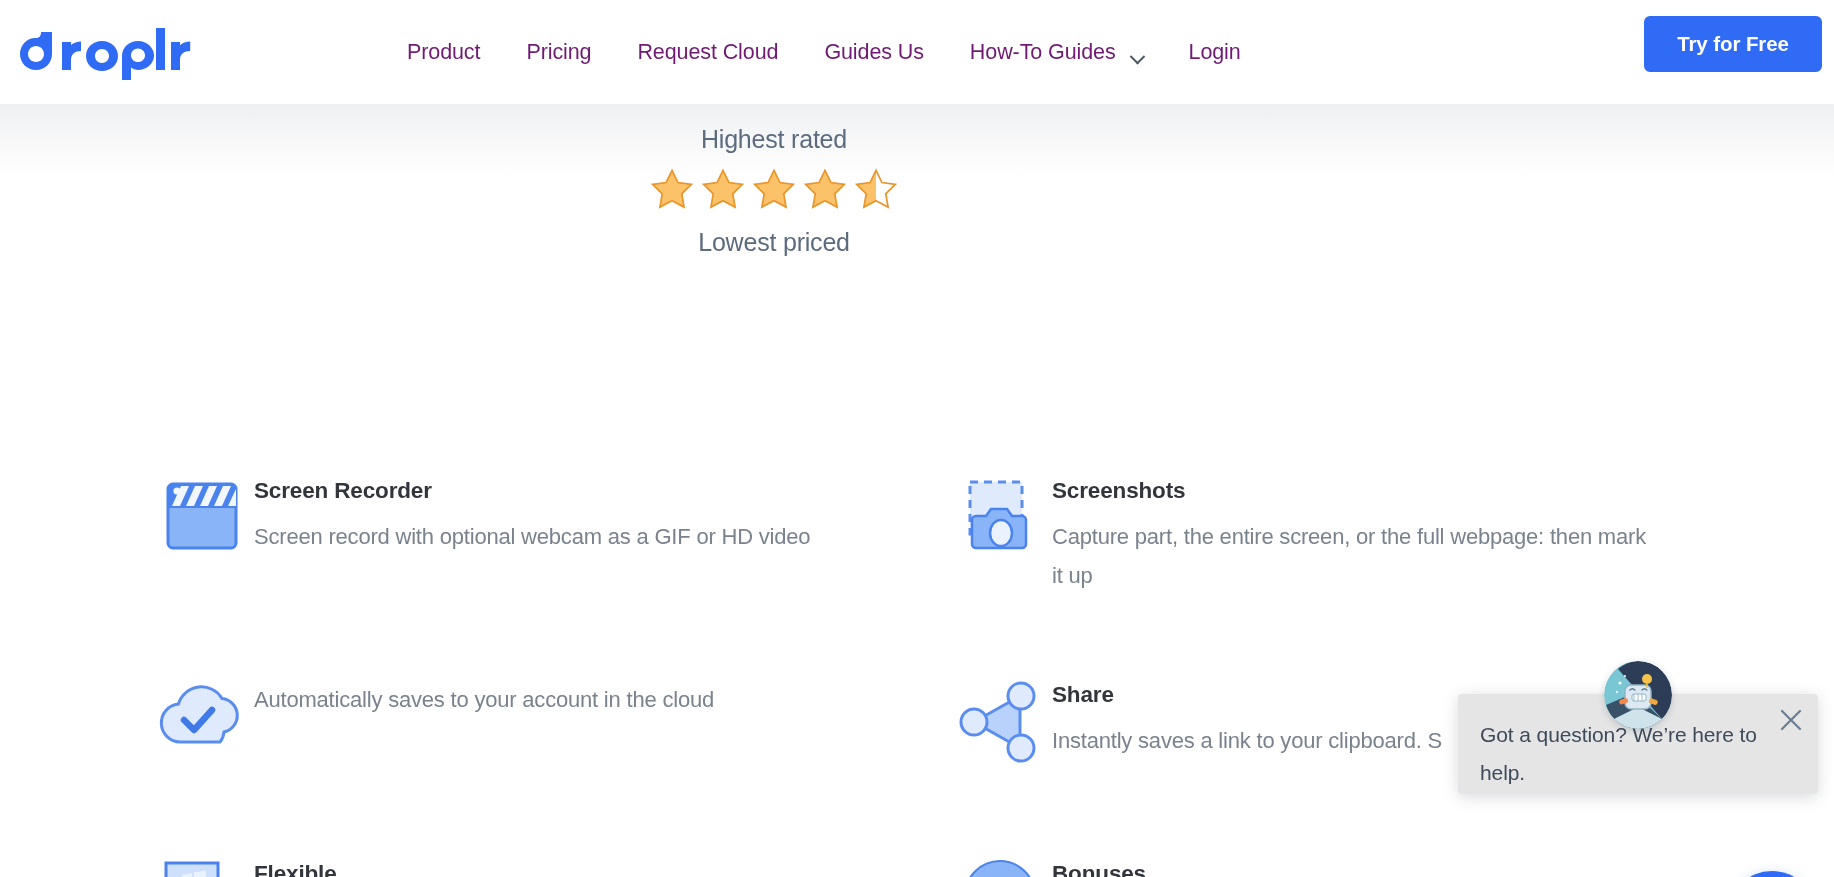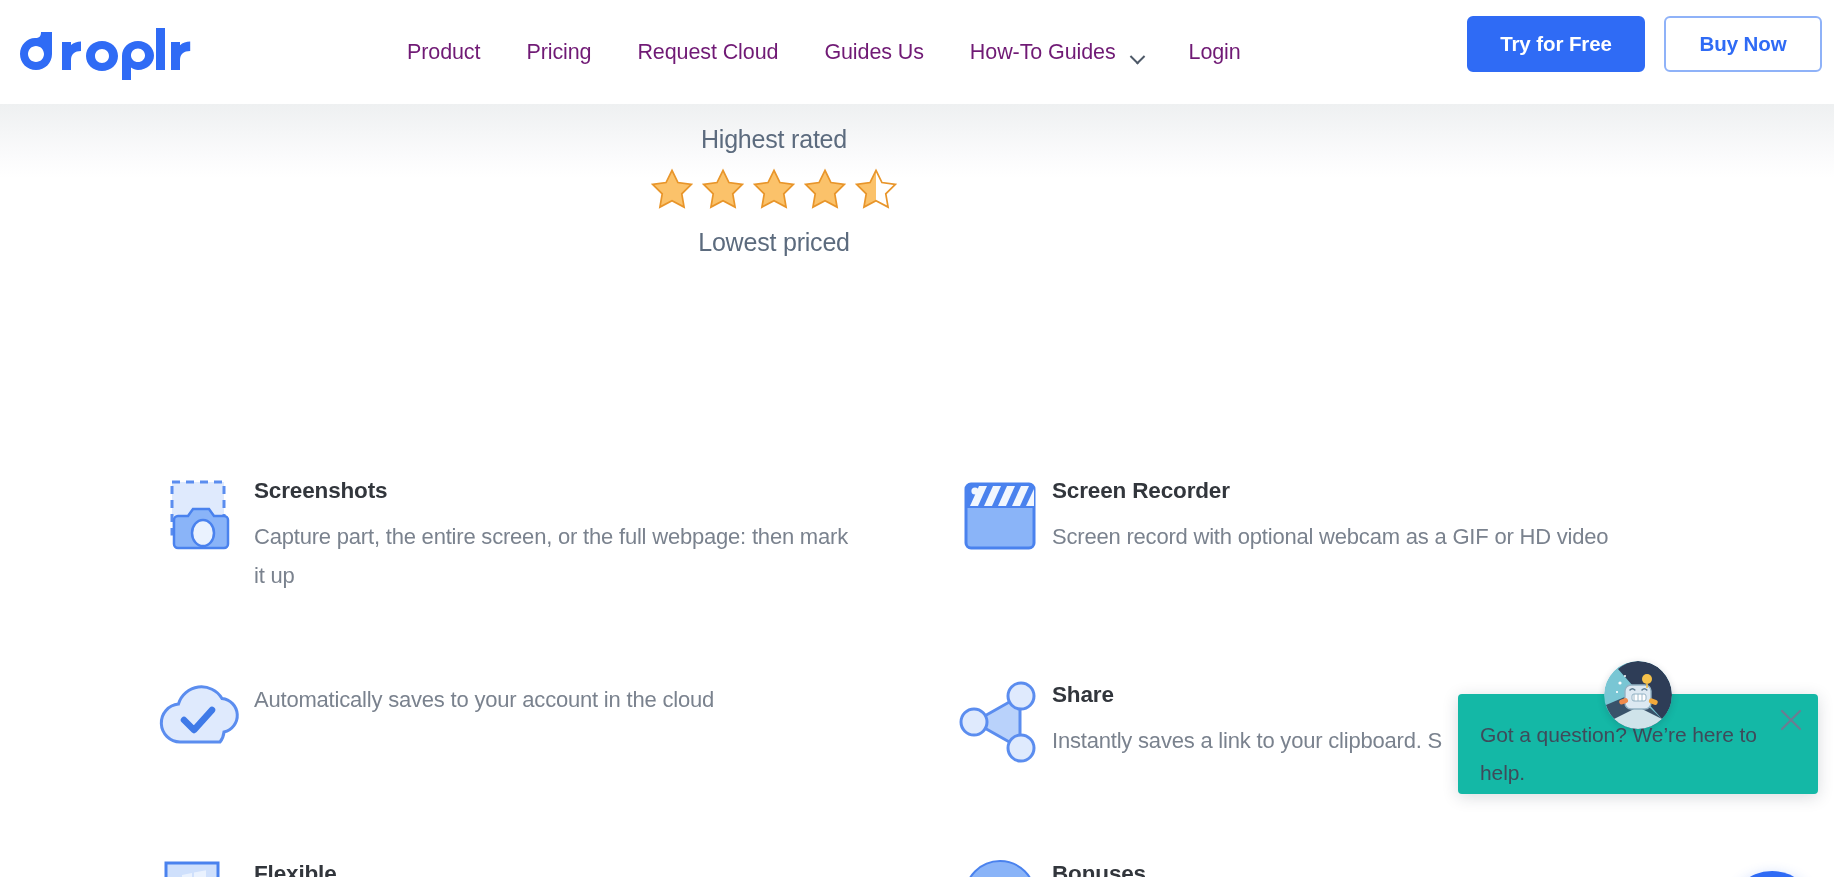--- a/index.html
+++ b/index.html
@@ -174,21 +174,21 @@
     max-width: 600px;
   }
 
   
   .chat-card {
     position: absolute;
     left: 1458px;
     top: 590px;
     width: 360px;
     height: 100px;
-    background: #14b8a6;
+    background: #e5e5e5;
     border-radius: 4px;
     box-shadow: 0 3px 16px rgba(30,40,60,0.17);
     z-index: 60;
     padding: 22px 46px 0 22px;
   }
   .chat-msg {
     font-size: 21px;
     color: #3f4a5a;
     line-height: 38px;
     letter-spacing: -0.1px;
@@ -266,23 +266,20 @@
       <span class="caret"></span>
     </div>
     <div class="nav-link">
       <span>Login</span>
     </div>
   </div>
 
   <div class="nav-actions">
     <div class="btn btn-primary">
       <span>Try for Free</span>
-    </div>
-    <div class="btn btn-outline">
-      <span>Buy Now</span>
     </div>
   </div>
 </div>
 
 <div class="page">
 
   <div class="top-shade"></div>
 
   <div class="rating">
     <div class="rating-line">Highest rated</div>
@@ -321,50 +318,50 @@
       </span>
     </div>
 
     <div class="rating-line">Lowest priced</div>
   </div>
 
   <div class="features">
 
     <div class="feature">
       <div class="feature-icon">
-        <svg width="76" height="80" viewBox="0 0 76 80">
-          <rect x="8" y="6" width="52" height="52" fill="#dfeafd" stroke="#5b8def" stroke-width="3" stroke-dasharray="8 6"></rect>
-          <path d="M14 40h10l5-7h16l5 7h10a4 4 0 0 1 4 4v24a4 4 0 0 1-4 4H14a4 4 0 0 1-4-4V44a4 4 0 0 1 4-4z" fill="#8ab4f8" stroke="#4a82ee" stroke-width="2.5"></path>
-          <ellipse cx="39" cy="57" rx="11" ry="13" fill="#eaf2fe" stroke="#4a82ee" stroke-width="2.5"></ellipse>
-        </svg>
-      </div>
-      <div class="feature-text">
-        <div class="feature-title">Screenshots</div>
-        <div class="feature-desc">Capture part, the entire screen, or the full webpage: then mark it up</div>
-      </div>
-    </div>
-
-    <div class="feature">
-      <div class="feature-icon">
         <svg width="80" height="80" viewBox="0 0 80 80">
           <rect x="6" y="8" width="68" height="64" rx="5" fill="#8ab4f8" stroke="#4a82ee" stroke-width="3"></rect>
           <path d="M6 13a5 5 0 0 1 5-5h58a5 5 0 0 1 5 5v19H6z" fill="#4a82ee"></path>
           <g fill="#f2f7fe">
             <path d="M10 30l9-20h8l-9 20z"></path>
             <path d="M24 30l9-20h8l-9 20z"></path>
             <path d="M38 30l9-20h8l-9 20z"></path>
             <path d="M52 30l9-20h8l-9 20z"></path>
             <path d="M66 30l8-17v17z"></path>
           </g>
           <circle cx="15" cy="15" r="3.6" fill="#f2f7fe"></circle>
         </svg>
       </div>
       <div class="feature-text">
         <div class="feature-title">Screen Recorder</div>
         <div class="feature-desc">Screen record with optional webcam as a GIF or HD video</div>
+      </div>
+    </div>
+
+    <div class="feature">
+      <div class="feature-icon">
+        <svg width="76" height="80" viewBox="0 0 76 80">
+          <rect x="8" y="6" width="52" height="52" fill="#dfeafd" stroke="#5b8def" stroke-width="3" stroke-dasharray="8 6"></rect>
+          <path d="M14 40h10l5-7h16l5 7h10a4 4 0 0 1 4 4v24a4 4 0 0 1-4 4H14a4 4 0 0 1-4-4V44a4 4 0 0 1 4-4z" fill="#8ab4f8" stroke="#4a82ee" stroke-width="2.5"></path>
+          <ellipse cx="39" cy="57" rx="11" ry="13" fill="#eaf2fe" stroke="#4a82ee" stroke-width="2.5"></ellipse>
+        </svg>
+      </div>
+      <div class="feature-text">
+        <div class="feature-title">Screenshots</div>
+        <div class="feature-desc">Capture part, the entire screen, or the full webpage: then mark it up</div>
       </div>
     </div>
 
     <div class="feature">
       <div class="feature-icon">
         <svg width="88" height="66" viewBox="0 0 88 66">
           <path d="M22 62a19 19 0 0 1-1.6-37.9A24 24 0 0 1 64 18.5a17 17 0 0 1 2 33.5 19 19 0 0 1-4 10z" fill="#dfeafd" stroke="#5b8def" stroke-width="3"></path>
           <path d="M26 40l10 10 18-20" fill="none" stroke="#3f7ae8" stroke-width="6.5" stroke-linecap="round" stroke-linejoin="round"></path>
         </svg>
       </div>

